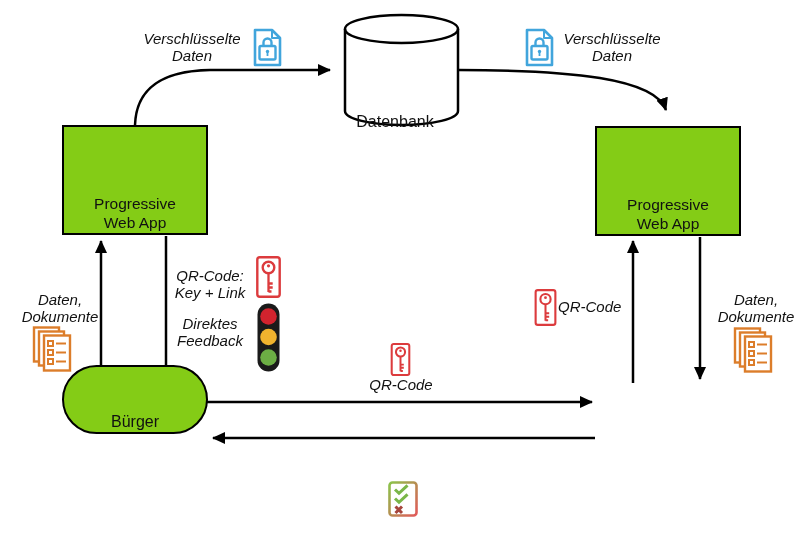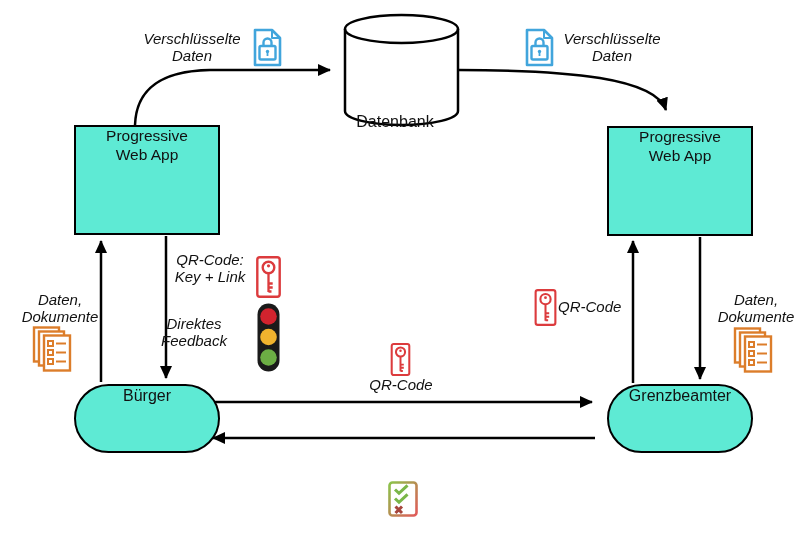--- a/index.html
+++ b/index.html
@@ -2,23 +2,23 @@
 <html><head>
 <meta charset="utf-8">
 <style>
   html,body { margin:0; padding:0; background:#fff; }
   .canvas {
     position:relative; width:806px; height:535px; background:#ffffff;
     font-family:"Liberation Sans", sans-serif; color:#111; overflow:hidden;
   }
   svg.wires { position:absolute; left:0; top:0; width:806px; height:535px; }
   .node {
-    position:absolute; box-sizing:border-box; border:2px solid #000; background:#5eead4;
-    display:flex; align-items:flex-start; justify-content:center; text-align:center;
-    font-size:15.5px; line-height:1.22; white-space:pre-line;margin-left:12px;
+    position:absolute; box-sizing:border-box; border:2px solid #000; background:#84cc16;
+    display:flex; align-items:flex-end; justify-content:center; text-align:center;
+    font-size:15.5px; line-height:1.22; white-space:pre-line;
   }
   .stadium { border-radius:35px; font-size:16px; }
   .lbl {
     position:absolute; text-align:center; font-size:15px; line-height:1.12;
     white-space:pre-line;
     font-style:italic;
   }
   .lbl.left { text-align:left; }
   .ico { position:absolute; display:block; }
   .ico svg { display:block; }
@@ -57,38 +57,35 @@
 Web App</span>
   </div>
 
   <div class="cyl-label" style="left:345px; top:68px; width:100px;margin-top:45px;">Datenbank</div>
 
   <div class="node" style="left:595px; top:126px; width:146px; height:110px;">
     <span>Progressive
 Web App</span>
   </div>
 
-  <div class="node stadium" style="left:62px; top:384px; width:146px; height:69px;">
+  <div class="node stadium" style="left:62px; top:365px; width:146px; height:69px;">
     <span>Bürger</span>
   </div>
 
-  <div class="node stadium" style="left:595px; top:384px; width:146px; height:69px;">
-    <span>Grenzbeamter</span>
-  </div>
 
   <div class="lbl" style="left:136px; top:31px; width:112px;">Verschlüsselte
 Daten</div>
 
   <div class="lbl" style="left:556px; top:31px; width:112px;">Verschlüsselte
 Daten</div>
 
-  <div class="lbl" style="left:168px; top:252px; width:84px;">QR-Code:
+  <div class="lbl" style="left:168px; top:268px; width:84px;">QR-Code:
 Key + Link</div>
 
-  <div class="lbl" style="left:152px; top:316px; width:84px;">Direktes
+  <div class="lbl" style="left:168px; top:316px; width:84px;">Direktes
 Feedback</div>
 
   <div class="lbl" style="left:14px; top:292px; width:92px;">Daten,
 Dokumente</div>
 
   <div class="lbl" style="left:710px; top:292px; width:92px;">Daten,
 Dokumente</div>
 
   <div class="lbl" style="left:361px; top:377px; width:80px;">QR-Code</div>
 

